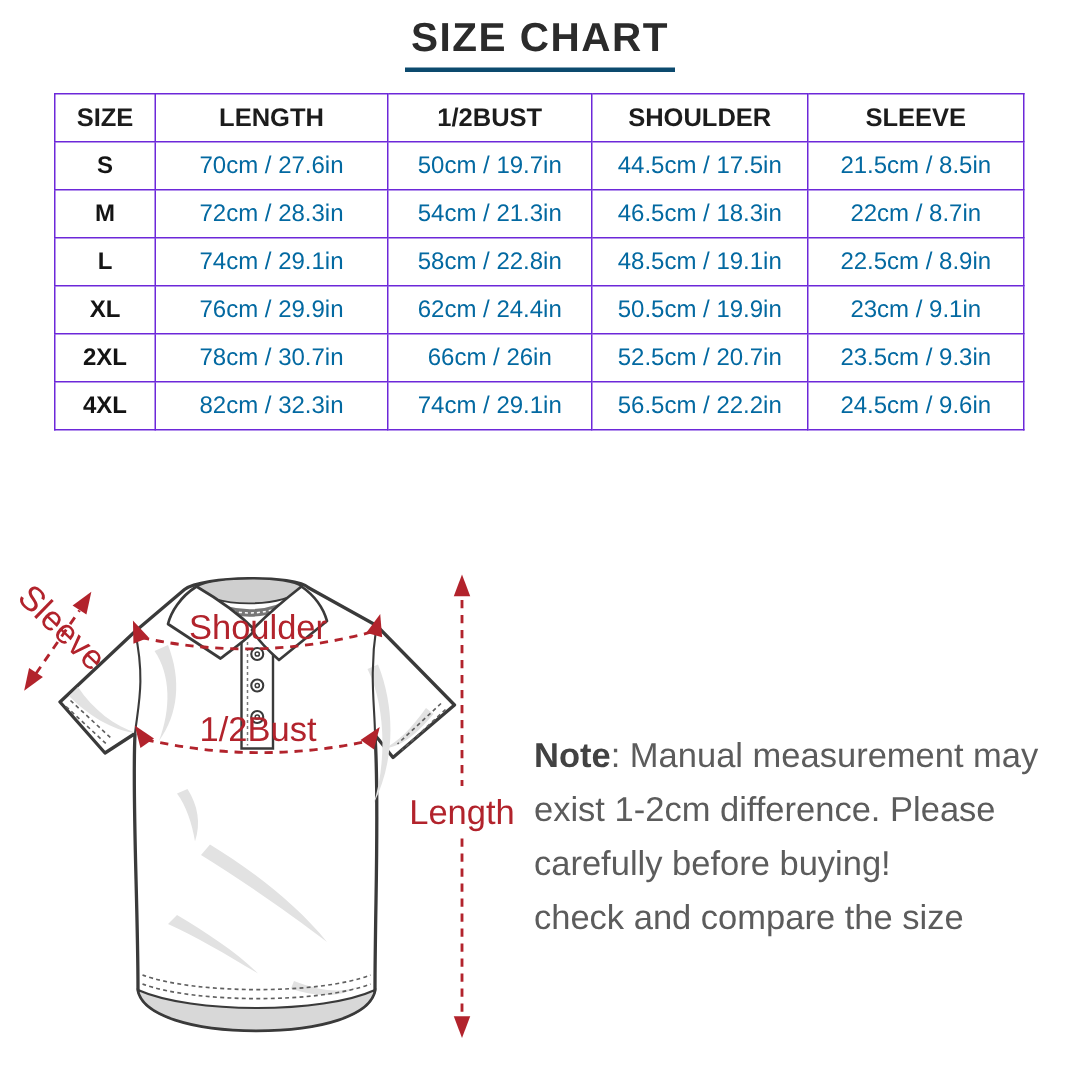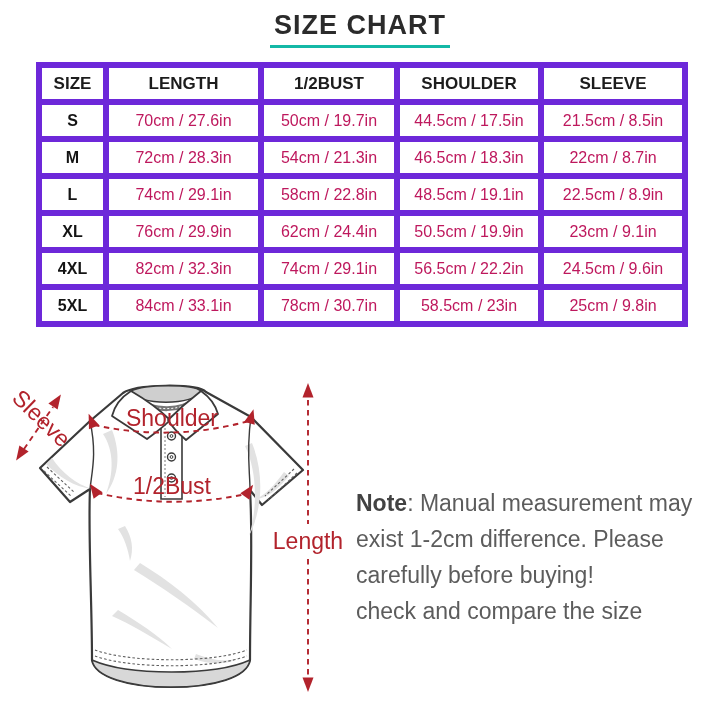--- a/index.html
+++ b/index.html
@@ -1,28 +1,28 @@
 <!DOCTYPE html>
 <html><head>
 <meta charset="utf-8">
 <style>
   html,body{margin:0;padding:0;background:#ffffff;}
   .page{position:relative;width:720px;height:720px;background:#ffffff;overflow:hidden;
         font-family:"Liberation Sans", sans-serif;}
   
   .title-wrap{position:absolute;top:10px;left:0;width:100%;text-align:center;}
   .title-text{display:inline-block;font-size:27px;font-weight:bold;color:#2b2b2b;
-              letter-spacing:1px;border-bottom:3px solid #14b8a6;padding:0 4px 4px 4px;}
+              letter-spacing:1px;border-bottom:3px solid #0c4a6e;padding:0 4px 4px 4px;}
   
   .size-table{position:absolute;left:36px;top:62px;width:646px;border-collapse:collapse;
               table-layout:fixed;background:#ffffff;}
-  .size-table th,.size-table td{border:6px solid #6d28d9;text-align:center;vertical-align:middle;
+  .size-table th,.size-table td{border:1px solid #6d28d9;text-align:center;vertical-align:middle;
               height:31px;padding:0;overflow:hidden;white-space:nowrap;}
   .size-table th{font-size:17px;font-weight:bold;color:#1c1c1c;}
-  .size-table td{font-size:16px;color:#be185d;font-weight:normal;}
+  .size-table td{font-size:16px;color:#0369a1;font-weight:normal;}
   .size-table td.size-col{font-weight:bold;color:#141414;}
   
   .diagram{position:absolute;left:0;top:358px;width:362px;height:362px;}
   
   .note{position:absolute;left:356px;top:485px;width:340px;font-size:23px;line-height:36px;
         color:#5c5c5c;}
   .note .note-line{white-space:nowrap;}
   .note b{color:#424242;font-weight:bold;}
 </style>
 </head>
@@ -74,32 +74,32 @@
           <td>22.5cm / 8.9in</td>
         </tr>
         <tr>
           <td class="size-col">XL</td>
           <td>76cm / 29.9in</td>
           <td>62cm / 24.4in</td>
           <td>50.5cm / 19.9in</td>
           <td>23cm / 9.1in</td>
         </tr>
         <tr>
+          <td class="size-col">2XL</td>
+          <td>78cm / 30.7in</td>
+          <td>66cm / 26in</td>
+          <td>52.5cm / 20.7in</td>
+          <td>23.5cm / 9.3in</td>
+        </tr>
+        <tr>
           <td class="size-col">4XL</td>
           <td>82cm / 32.3in</td>
           <td>74cm / 29.1in</td>
           <td>56.5cm / 22.2in</td>
           <td>24.5cm / 9.6in</td>
-        </tr>
-        <tr>
-          <td class="size-col">5XL</td>
-          <td>84cm / 33.1in</td>
-          <td>78cm / 30.7in</td>
-          <td>58.5cm / 23in</td>
-          <td>25cm / 9.8in</td>
         </tr>
       </tbody>
   </table>
 
   <div class="diagram">
     <svg width="362" height="362" viewBox="0 0 362 362" xmlns="http://www.w3.org/2000/svg">
 
       <g>
         <path d="M90,63 L123,35 C135,26 197,25 206,34 L251,59 L303,112 L262,147 L250,132
                  C253,178 250,245 250,302

